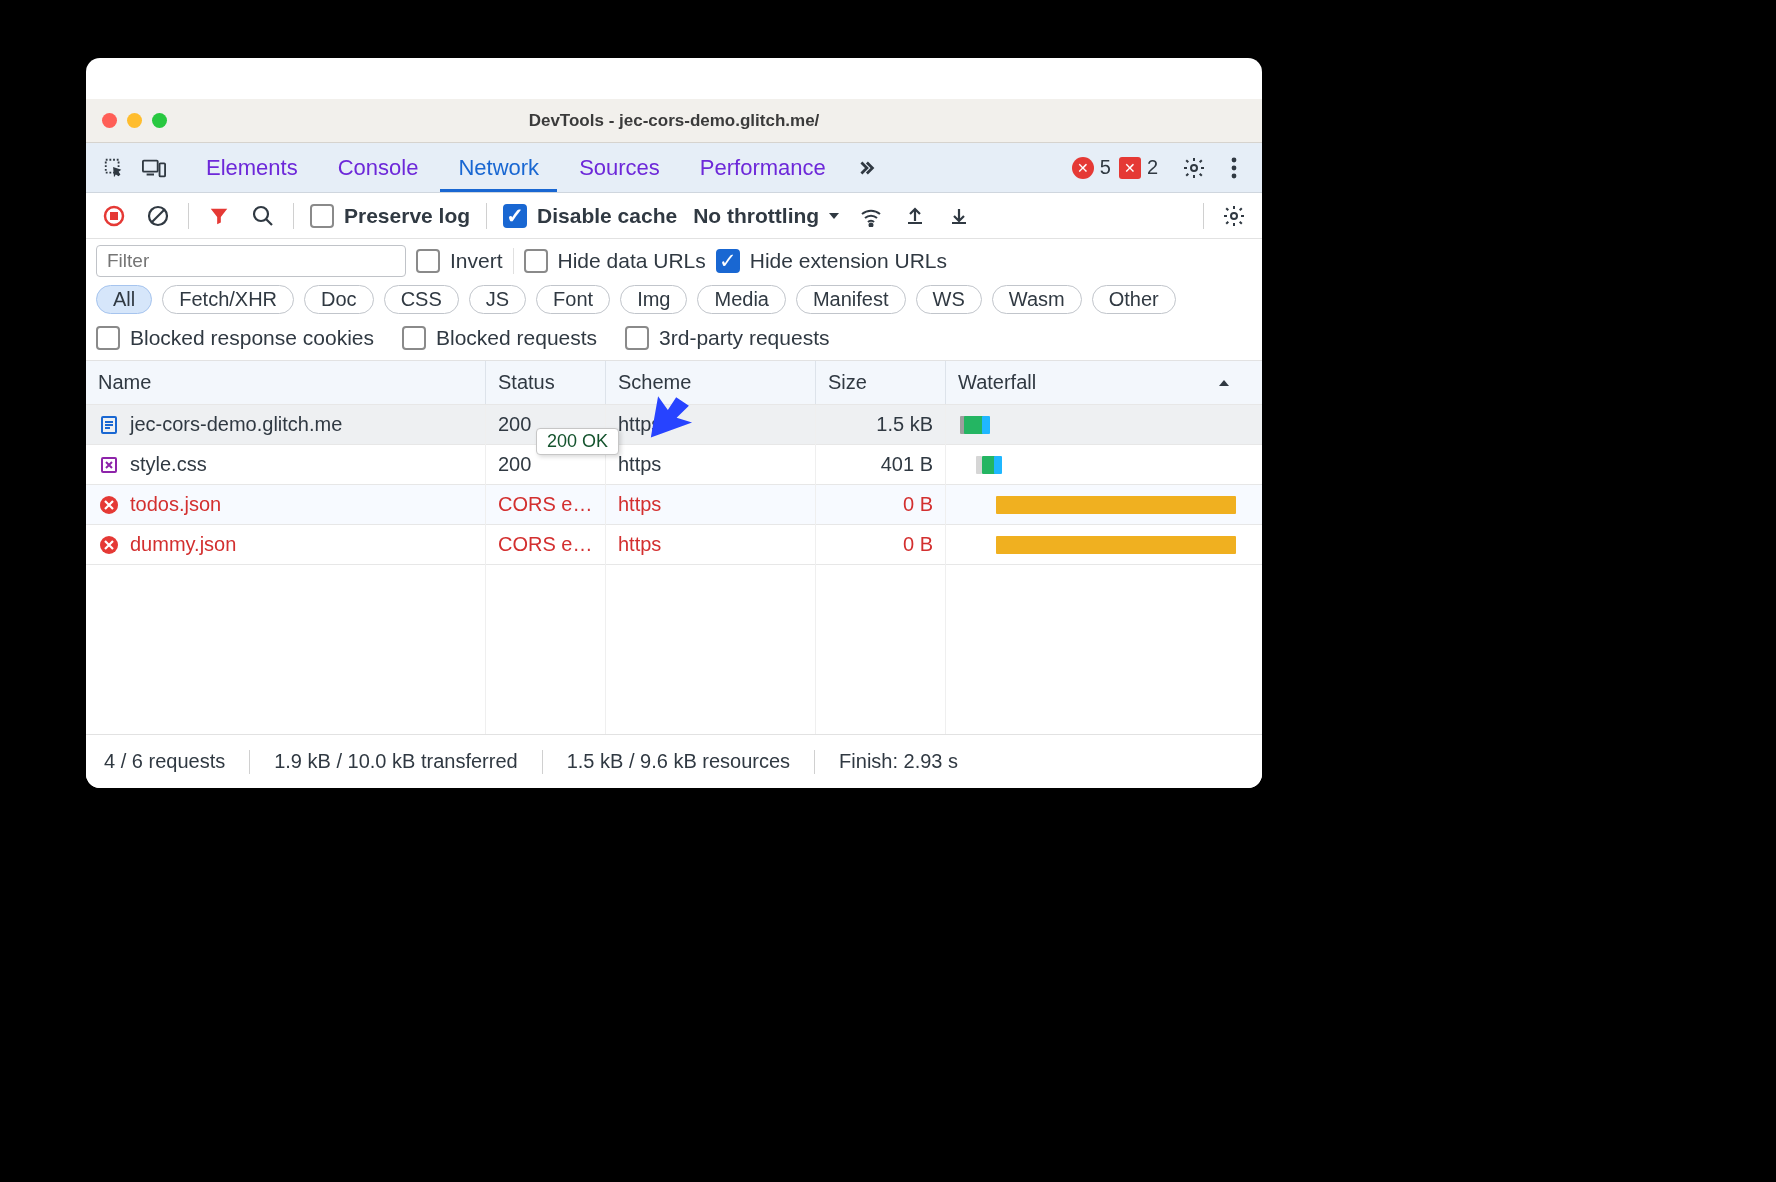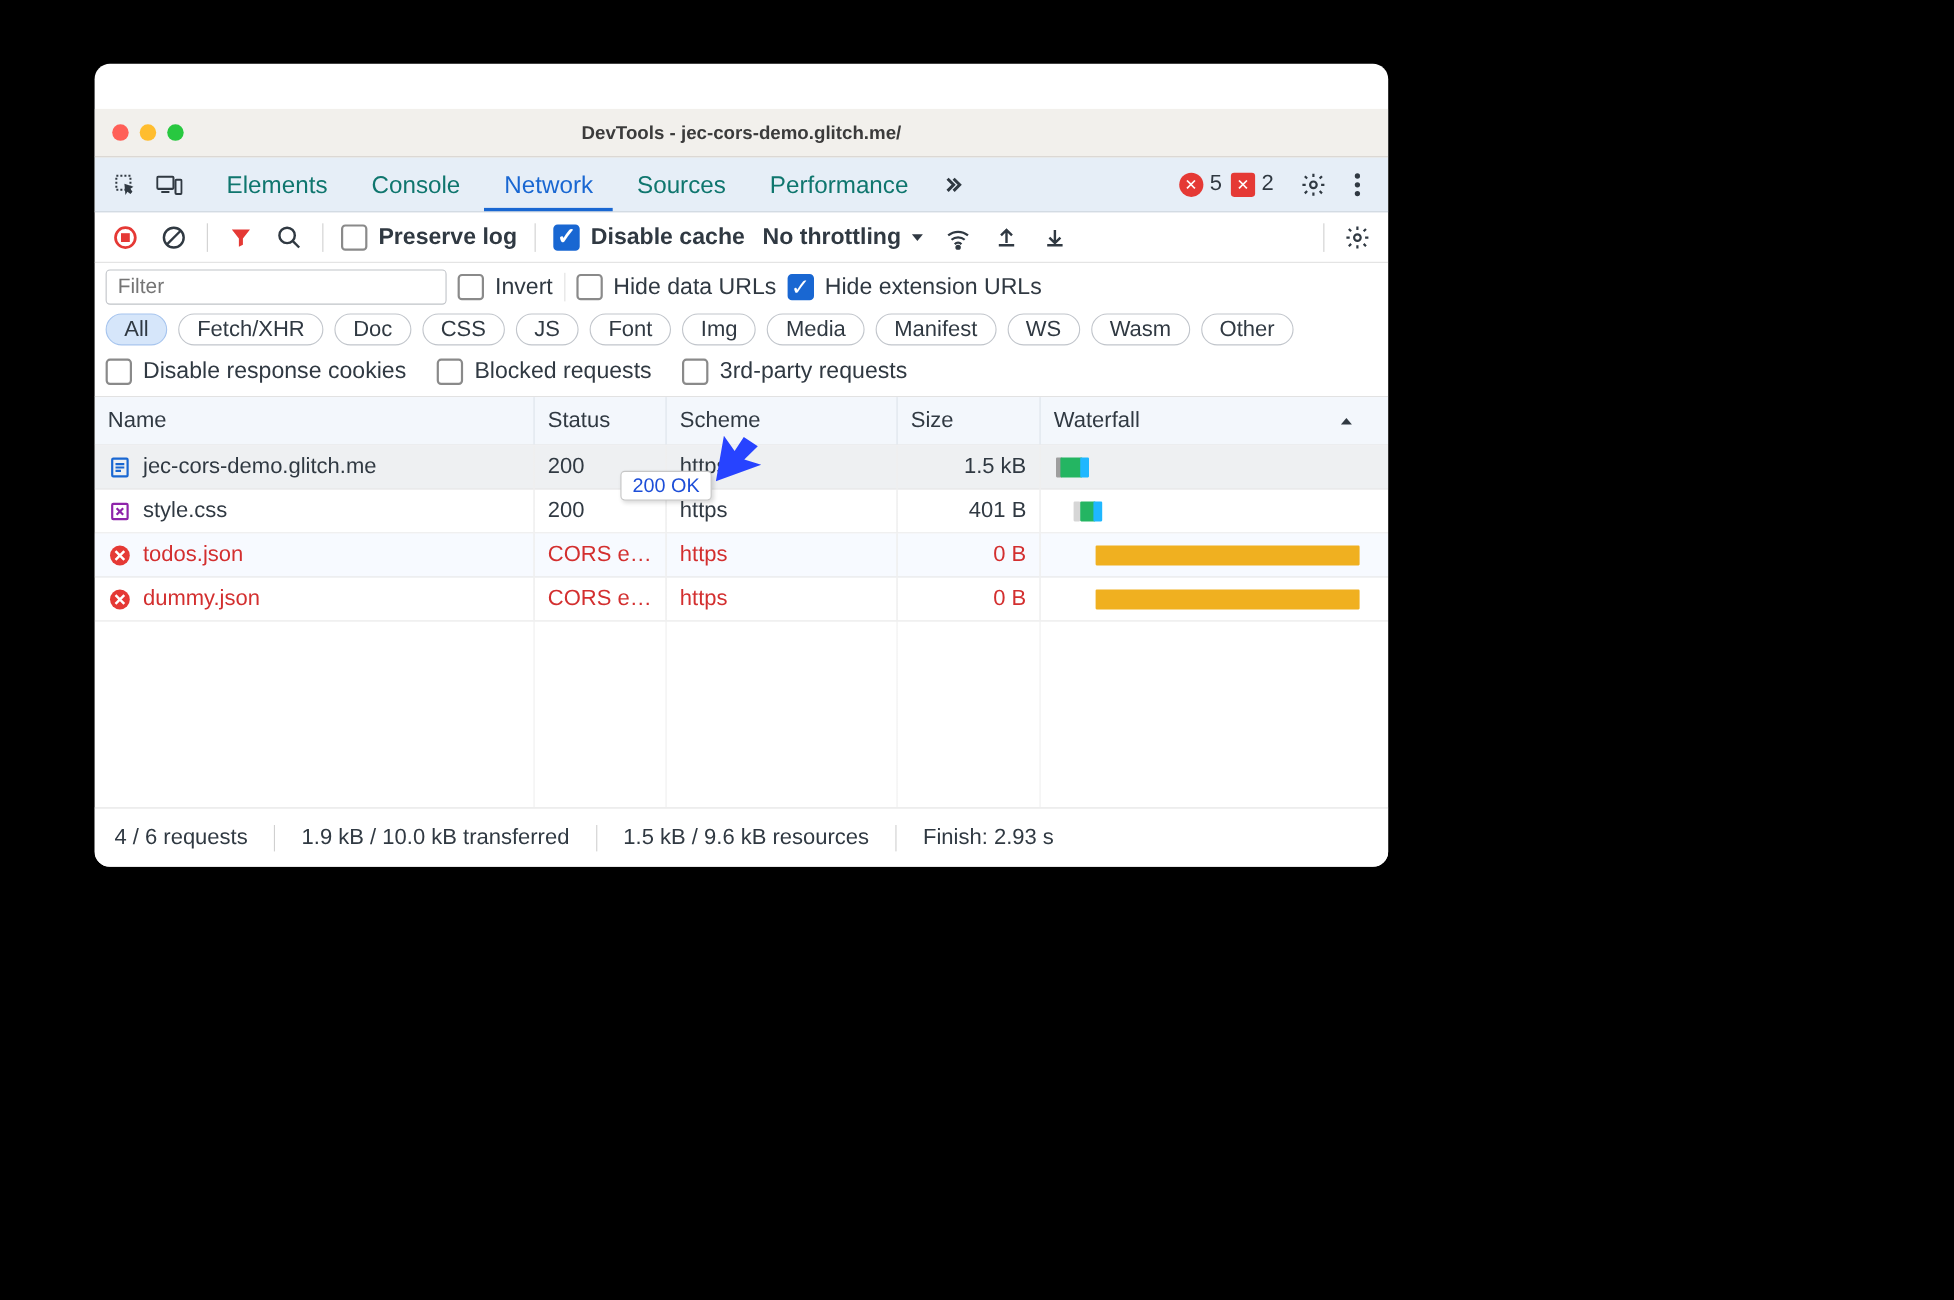--- a/index.html
+++ b/index.html
@@ -48,21 +48,21 @@
     padding:0 10px; gap:4px;
     border-bottom:1px solid #cfd6de;
   }
   .tab-icon, .tab-end-icon {
     width:36px; height:36px;
     display:flex; align-items:center; justify-content:center;
     color:#303942; cursor:pointer;
   }
   .tab {
     padding: 0 18px; height:48px; line-height:48px;
-    font-size:22px; color:#0f766e; cursor:pointer;
+    font-size:22px; color:#6d28d9; cursor:pointer;
     border-bottom:3px solid transparent;
   }
   .tab.active { color:#1967d2; border-bottom-color:#1967d2; }
   .tabs .spacer { flex:1; }
   .err-badge {
     display:inline-flex; align-items:center; gap:6px;
     font-size:20px; color:#303942; margin-left:4px;
   }
   .err-badge .circ {
     width:22px; height:22px; border-radius:50%;
@@ -147,24 +147,24 @@
   
   .status{
     height:54px;border-top:1px solid #e2e2e2;background:#fff;
     display:flex; align-items:center; gap:24px; padding:0 18px;
     font-size:20px;color:#303942;
   }
   .status .ssep{width:1px;height:24px;background:#d0d0d0;}
 
   
   .tooltip {
-    position:absolute; left:478px; top:370px;
+    position:absolute; left:450px; top:370px;
     background:#fff;border:1px solid #c6c6c6;border-radius:4px;
     padding:2px 10px;font-size:18px;box-shadow:2px 2px 4px rgba(0,0,0,.15);
-    color:#1d4ed8; z-index:20;
+    color:#14532d; z-index:20;
   }
 
   
   .cursor{
     position:absolute;left:560px;top:335px;z-index:30;
     transform:rotate(10deg);
   }
 
   svg{display:block;}
 </style>
@@ -326,21 +326,21 @@
     <span class="chip">Media</span>
     <span class="chip">Manifest</span>
     <span class="chip">WS</span>
     <span class="chip">Wasm</span>
     <span class="chip">Other</span>
   </div>
 
   <div class="chkrow">
     <label class="chk">
       <span class="cbox"></span>
-      <span>Disable response cookies</span>
+      <span>Blocked response cookies</span>
     </label>
     <label class="chk">
       <span class="cbox"></span>
       <span>Blocked requests</span>
     </label>
     <label class="chk">
       <span class="cbox"></span>
       <span>3rd-party requests</span>
     </label>
   </div>

